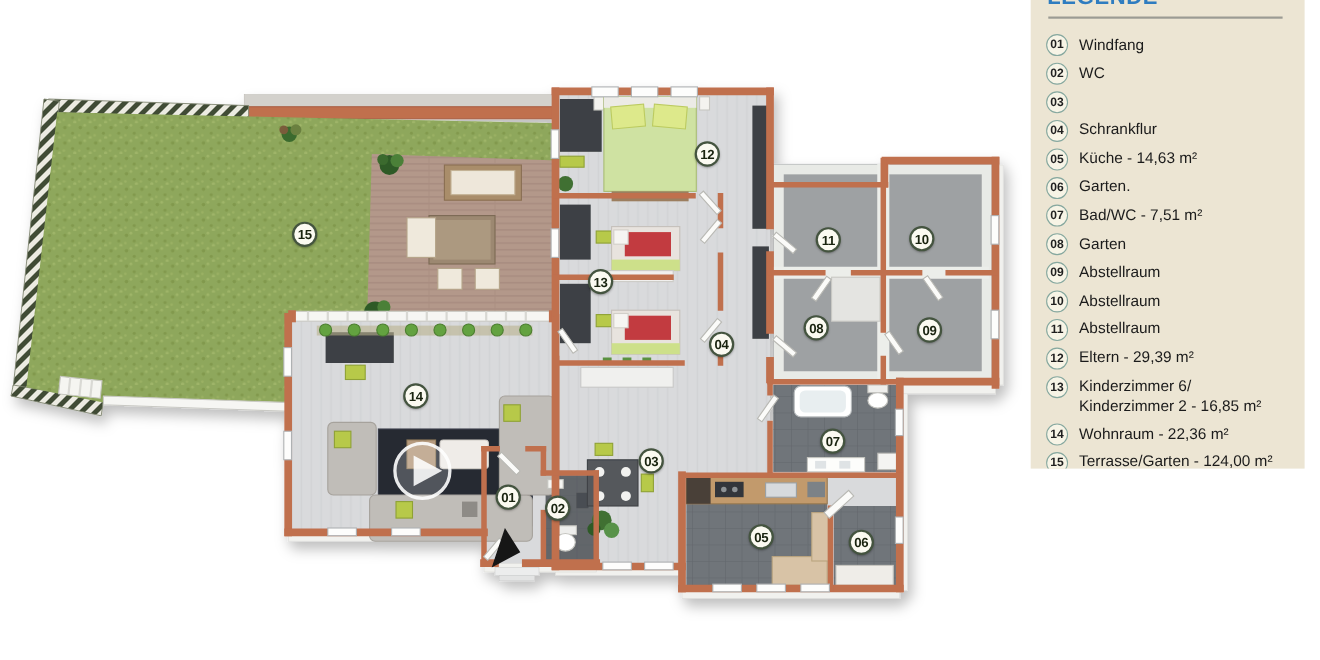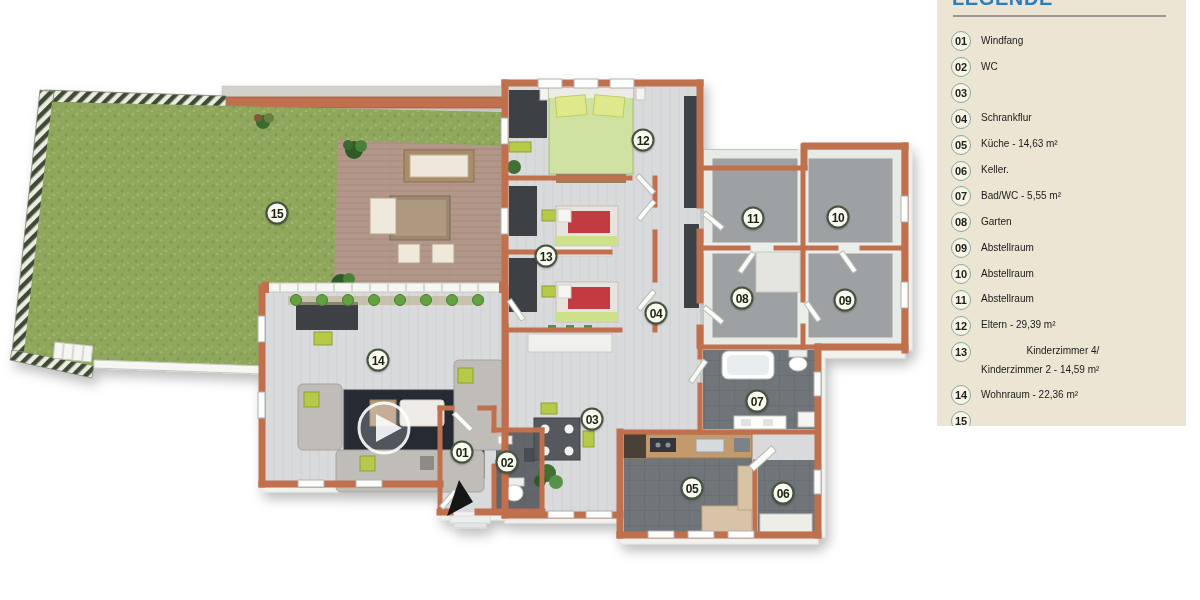--- a/index.html
+++ b/index.html
@@ -19,21 +19,21 @@
     box-shadow:0 1px 2px rgba(0,0,0,.3);letter-spacing:-.3px;}
   
   .legend{position:absolute;left:937px;top:0;width:249px;height:426px;background:var(--panel-bg);overflow:hidden;}
   .legend h2{position:absolute;top:-12px;left:15px;font-size:20px;line-height:20px;font-weight:bold;
     color:var(--title-blue);letter-spacing:.6px;}
   .legend .rule{position:absolute;top:15px;left:16px;width:213px;border:0;border-top:2px solid var(--divider);}
   .legend ul{position:absolute;top:28px;left:14px;right:4px;list-style:none;}
   .legend li{display:flex;gap:10px;align-items:flex-start;padding:2.7px 0;color:var(--text);}
   .lnum{flex:0 0 auto;width:20px;height:20px;border-radius:50%;background:#f7f4e6;border:1.5px solid #86a89f;
     display:flex;align-items:center;justify-content:center;font-size:11px;font-weight:bold;color:#1f1f1f;margin-top:0.5px;}
-  .ltext{font-size:10px;line-height:19px;text-align:right;}
+  .ltext{font-size:14px;line-height:19px;}
   .ltext div{white-space:nowrap;}
   
   .w{stroke:var(--wall);fill:none;stroke-linecap:square;}
   .w7{stroke-width:7;} .w5{stroke-width:5;}
   .door{fill:#fbfbf9;stroke:#b9b9b4;stroke-width:1;}
   .win{fill:#fdfdfc;stroke:#aeb1b3;stroke-width:1;}
   .dark{fill:#3c4044;} .lime{fill:var(--lime);stroke:#8fa135;stroke-width:1;}
   .sofa{fill:#c0bdb8;stroke:#a6a29c;stroke-width:1;}
   .whiteface{fill:#f1f1ee;stroke:#d8d8d4;stroke-width:.5;}
 </style>
@@ -441,27 +441,27 @@
         </li>
         <li>
           <span class="lnum">05</span>
           <span class="ltext">
             <div>Küche - 14,63 m²</div>
           </span>
         </li>
         <li>
           <span class="lnum">06</span>
           <span class="ltext">
-            <div>Keller.</div>
+            <div>Garten.</div>
           </span>
         </li>
         <li>
           <span class="lnum">07</span>
           <span class="ltext">
-            <div>Bad/WC - 5,55 m²</div>
+            <div>Bad/WC - 7,51 m²</div>
           </span>
         </li>
         <li>
           <span class="lnum">08</span>
           <span class="ltext">
             <div>Garten</div>
           </span>
         </li>
         <li>
           <span class="lnum">09</span>
@@ -483,29 +483,32 @@
         </li>
         <li>
           <span class="lnum">12</span>
           <span class="ltext">
             <div>Eltern - 29,39 m²</div>
           </span>
         </li>
         <li>
           <span class="lnum">13</span>
           <span class="ltext">
-            <div>Kinderzimmer 4/</div>
-            <div>Kinderzimmer 2 - 14,59 m²</div>
+            <div>Kinderzimmer 6/</div>
+            <div>Kinderzimmer 2 - 16,85 m²</div>
           </span>
         </li>
         <li>
           <span class="lnum">14</span>
           <span class="ltext">
             <div>Wohnraum - 22,36 m²</div>
           </span>
         </li>
         <li>
           <span class="lnum">15</span>
+          <span class="ltext">
+            <div>Terrasse/Garten - 124,00 m²</div>
+          </span>
         </li>
       </ul>
   </aside>
 
 </div>
 
 </body></html>

